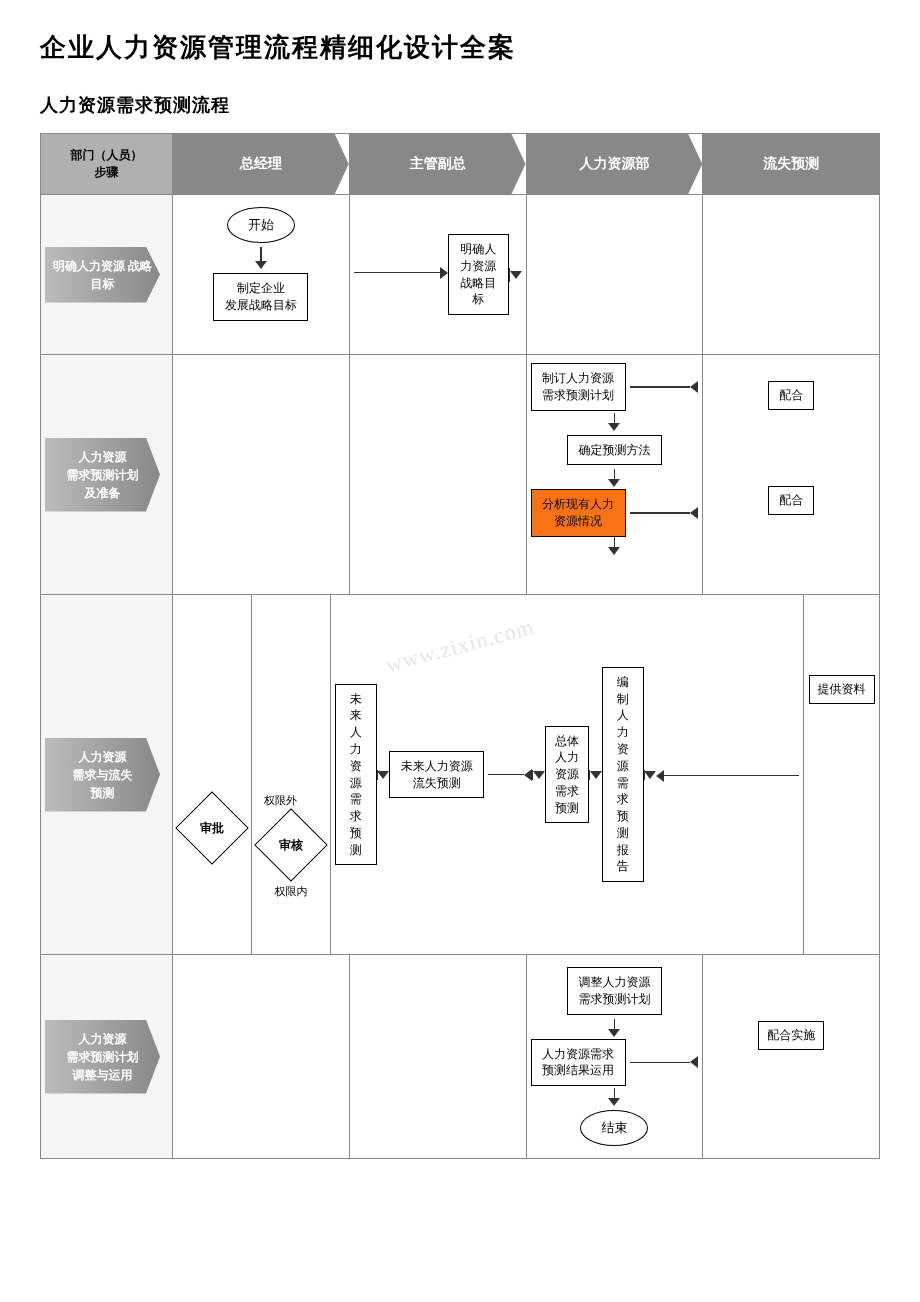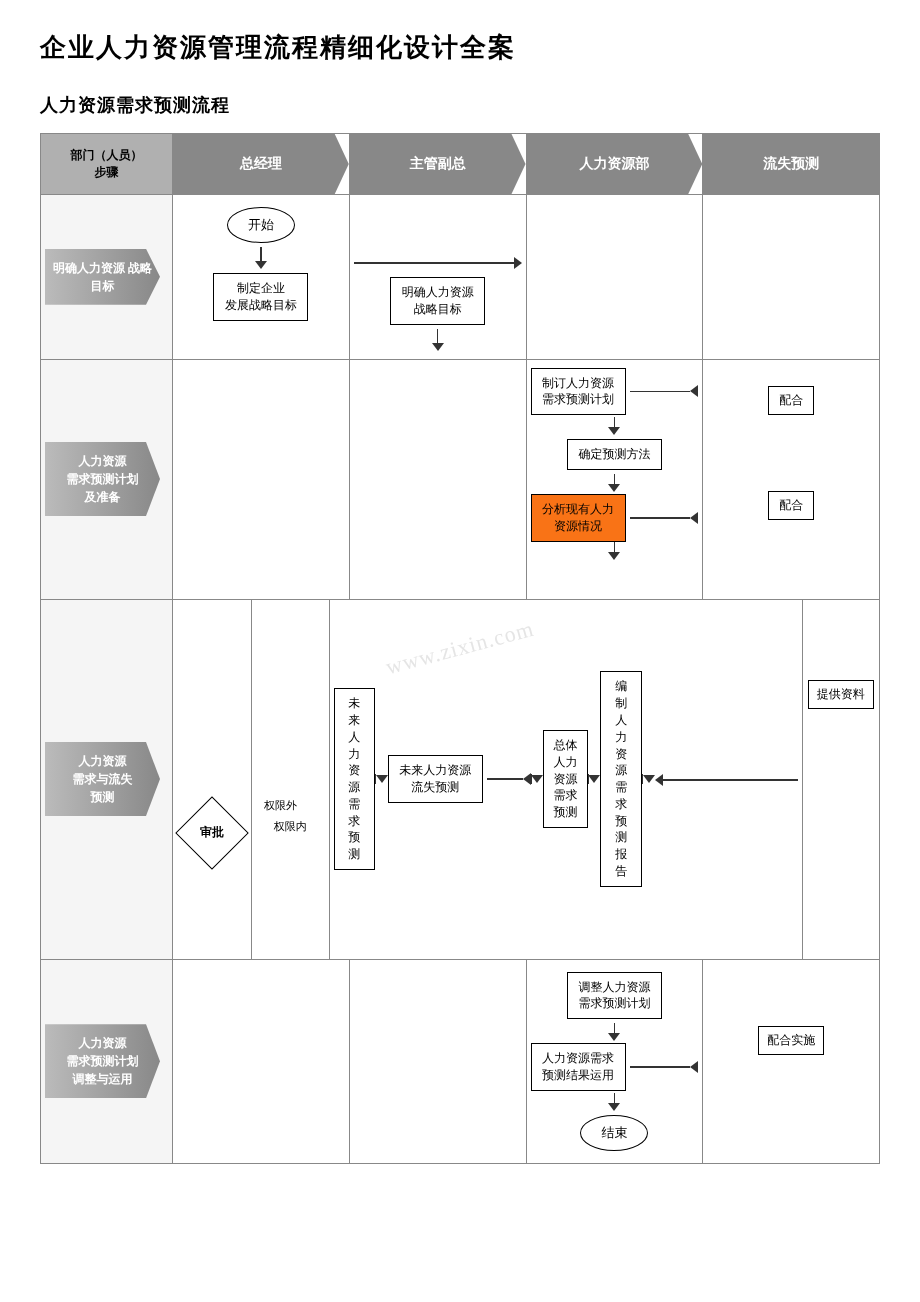--- a/index.html
+++ b/index.html
@@ -103,21 +103,21 @@
       </div>
       <div style="width:1.5px; height:14px; background:#333; margin:0 auto;"></div>
       <div style="width:0; height:0; border-left:6px solid transparent; border-right:6px solid transparent; border-top:8px solid #333; margin:0 auto;"></div>
 
       <div style="border:1.5px solid #000; background:#fff; padding:6px 8px; font-size:12px; text-align:center; margin:4px auto; width:95px; line-height:1.4;">
         <span>制定企业<br>发展战略目标</span>
       </div>
 
     </div>
 
-    <div style="flex:1; border-right:1.5px solid #888; display:flex; flex-direction:column; align-items:center; padding:8px 4px; position:relative;">
+    <div style="flex:1; border-right:1.5px solid #888; display:flex; flex-direction:row; align-items:center; padding:8px 4px; position:relative;">
 
       <div style="height:54px;"></div>
 
       <div style="display:flex; align-items:center; width:100%; justify-content:flex-start; margin-bottom:4px;">
         <div style="height:1.5px; flex:1; background:#333;"></div>
         <div style="width:0;height:0;border-top:6px solid transparent;border-bottom:6px solid transparent;border-left:8px solid #333;"></div>
       </div>
 
       <div style="border:1.5px solid #000; background:#fff; padding:6px 8px; font-size:12px; text-align:center; margin:4px auto; width:95px; line-height:1.4;">
         <span>明确人力资源<br>战略目标</span>
@@ -202,20 +202,26 @@
       </div>
     </div>
 
     <div style="flex:1; border-right:1.5px solid #888; display:flex; flex-direction:column; align-items:center; padding:8px 4px; position:relative;">
 
       <div style="height:190px;"></div>
 
       <div style="width:100%; display:flex; justify-content:flex-start; margin-bottom:2px;">
         <span style="font-size:11px; margin-left:8px;">权限外</span>
       </div>
+      <div style="position:relative; width:70px; height:70px; margin:0 auto;">
+        <div style="width:52px; height:52px; border:1.5px solid #000; background:#fff; transform:rotate(45deg); position:absolute; top:9px; left:9px;"></div>
+        <div style="position:absolute; top:0; left:0; width:70px; height:70px; display:flex; align-items:center; justify-content:center; font-size:12px; font-weight:bold;">
+          <span>审核</span>
+        </div>
+      </div>
 
       <div style="width:100%; display:flex; justify-content:center; margin-top:4px;">
         <span style="font-size:11px;">权限内</span>
       </div>
     </div>
 
     <div style="flex:1; border-right:1.5px solid #888; display:flex; flex-direction:row; align-items:center; padding:8px 4px; position:relative;">
 
       <div style="border:1.5px solid #000; background:#fff; padding:6px 8px; font-size:12px; text-align:center; width:95px; line-height:1.4; margin:4px auto;">
         <span>未来人力资源<br>需求预测</span>

